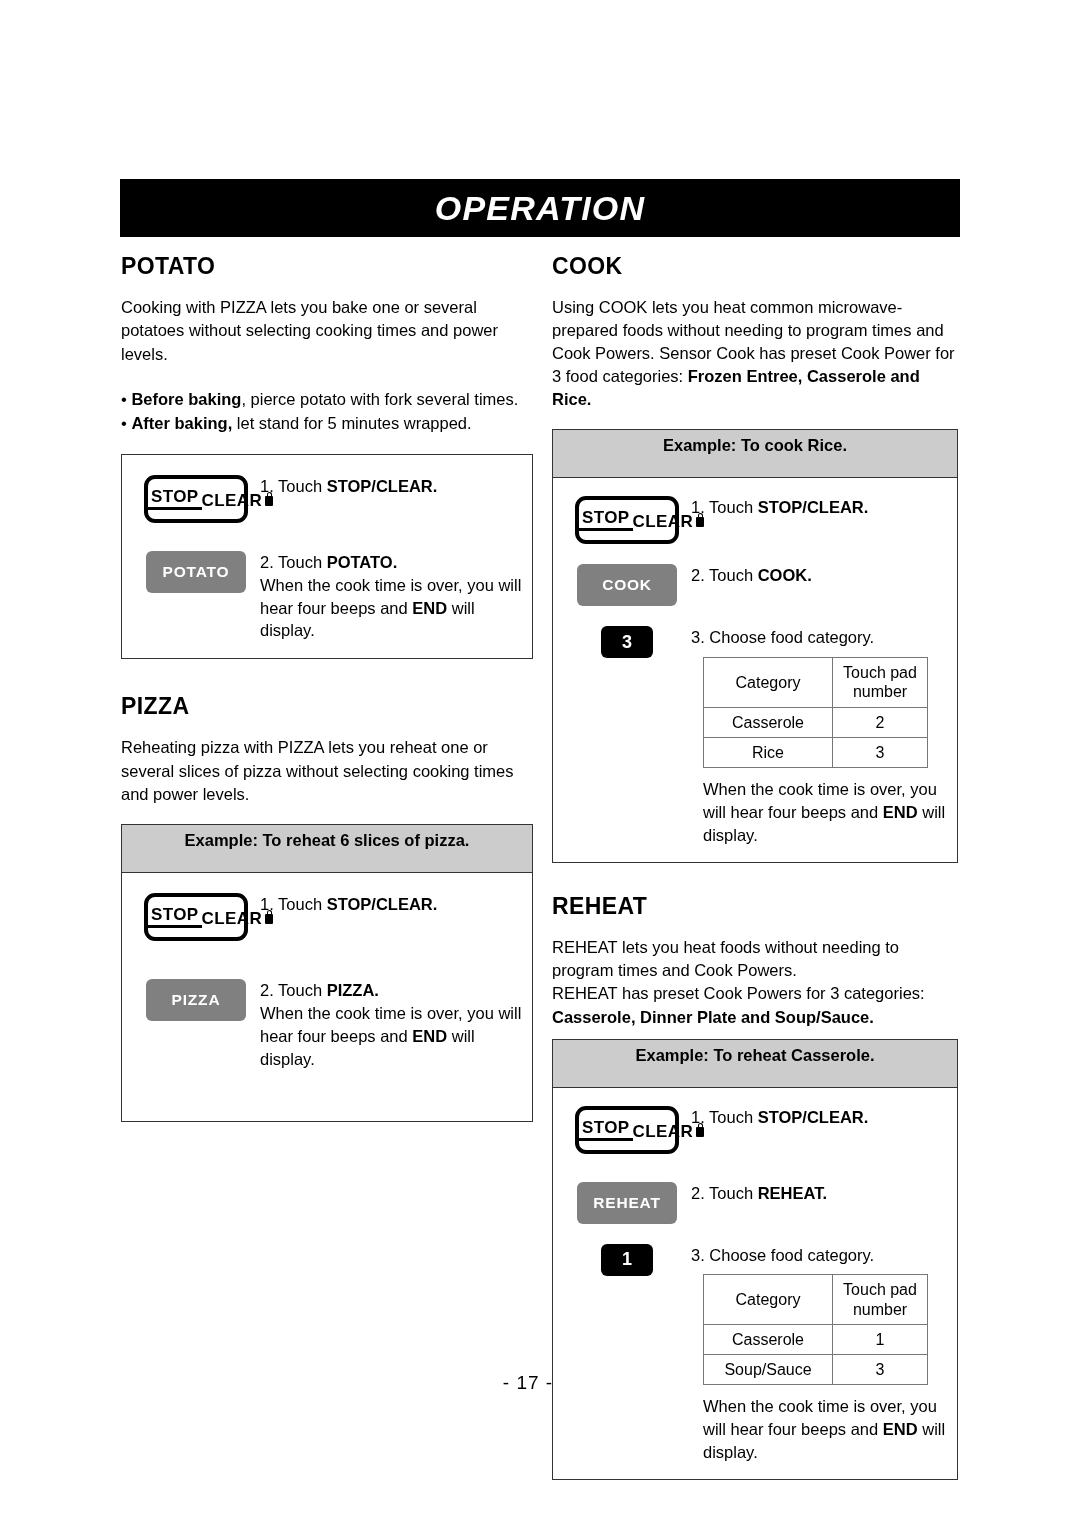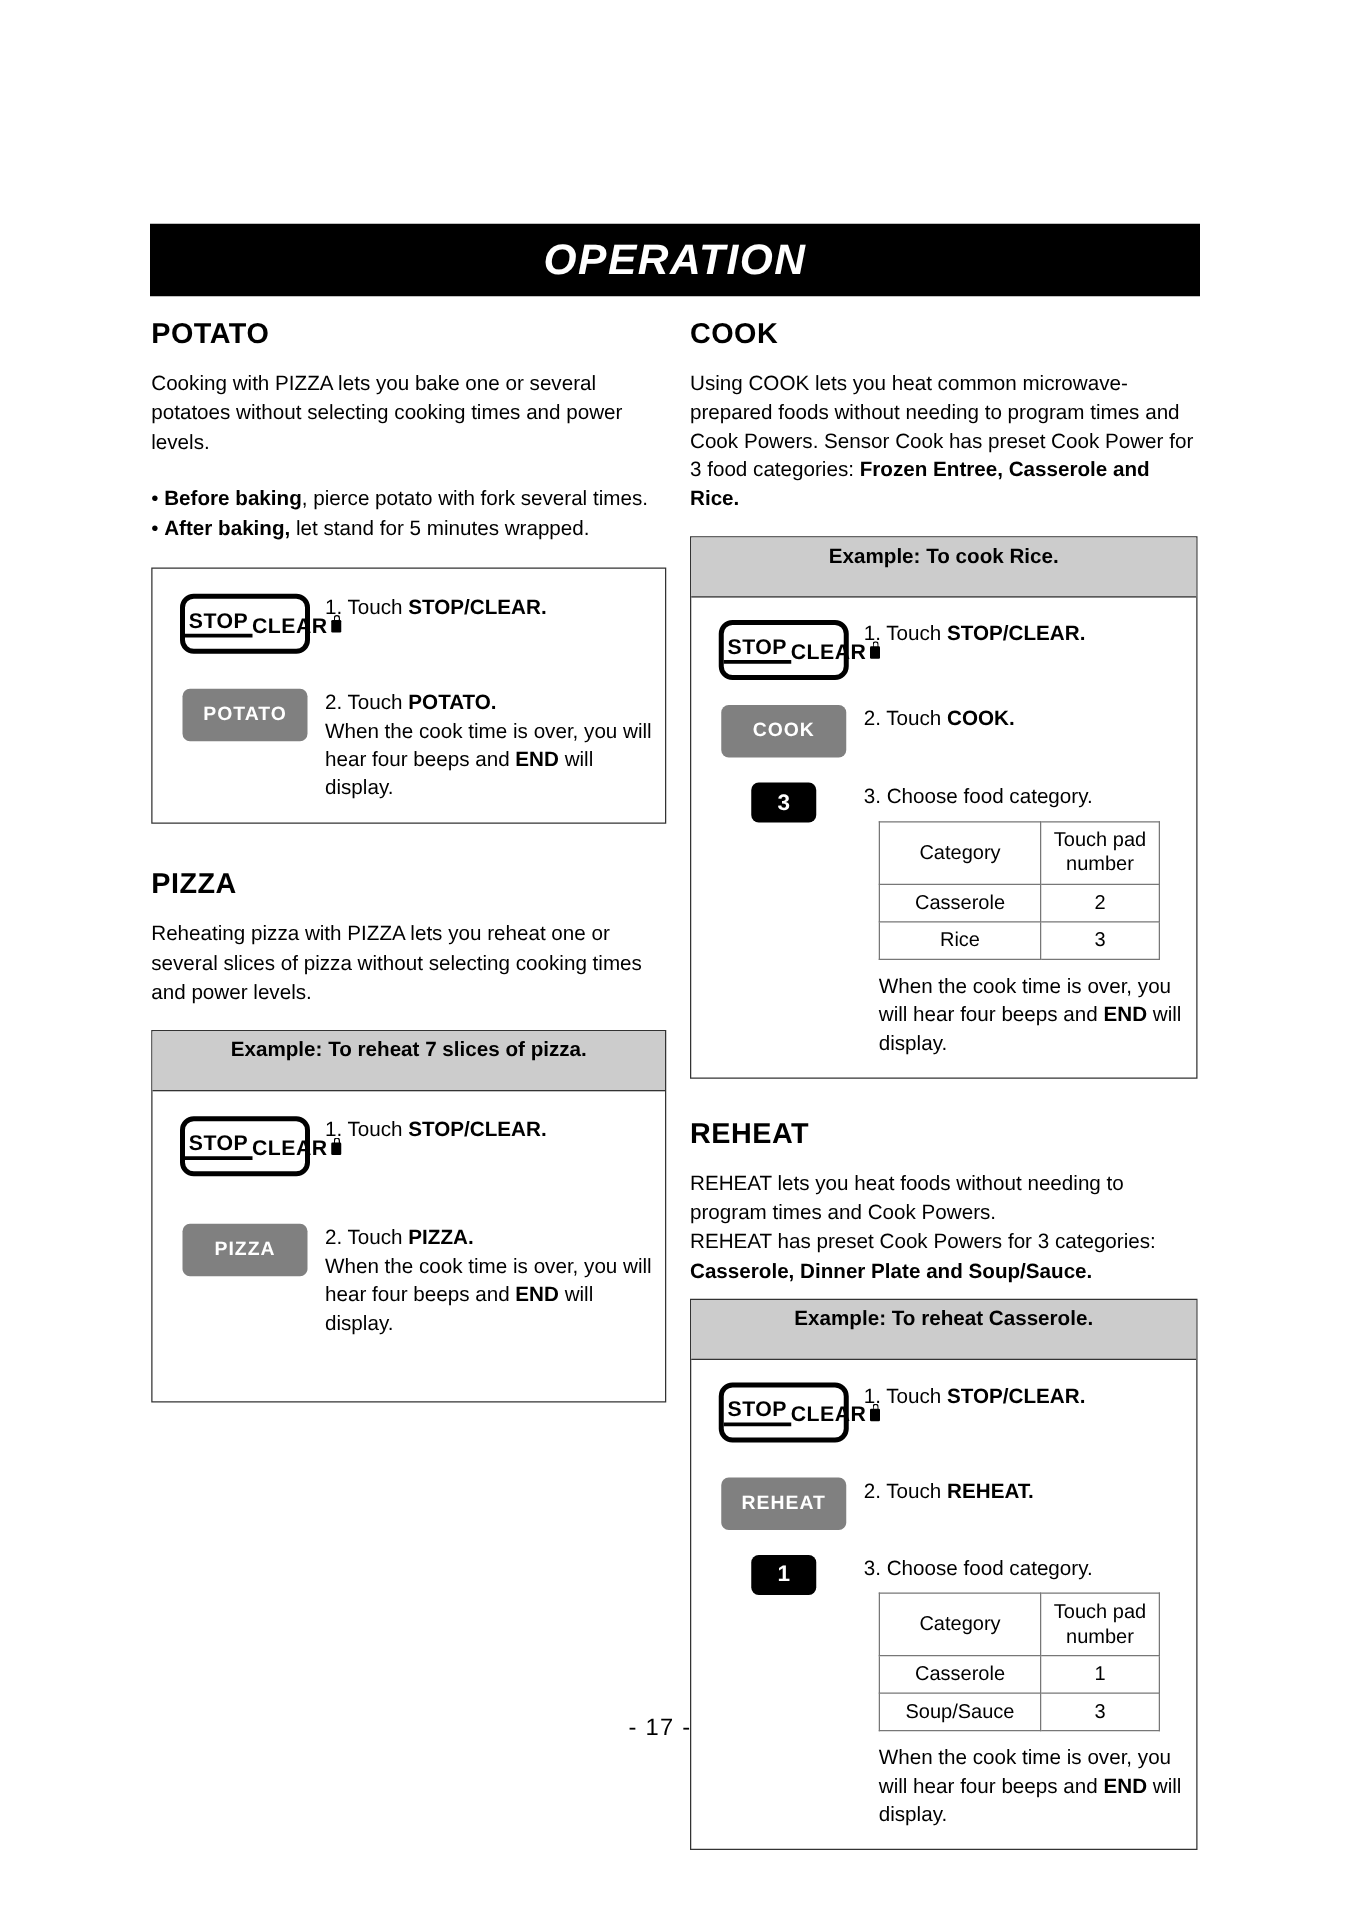--- a/index.html
+++ b/index.html
@@ -306,21 +306,21 @@
 
     <div class="spacer-22"></div>
     <div style="height:12px"></div>
 
     <h2 class="sec-title">PIZZA</h2>
     <p class="body-text">Reheating pizza with PIZZA lets you reheat one or several slices of pizza without selecting cooking times and power levels.</p>
 
     <div class="spacer-18"></div>
 
     <div class="example-box">
-      <div class="example-head">Example: To reheat 7 slices of pizza.</div>
+      <div class="example-head">Example: To reheat 6 slices of pizza.</div>
       <div class="example-body">
 
         <div class="step-row">
           <div class="step-key">
             <div class="key-stopclear">
               <span class="k-stop">STOP</span>
               <span class="k-clear">
                   <span>CLEAR</span>
                   <i class="lock-glyph"></i>
                 </span>

